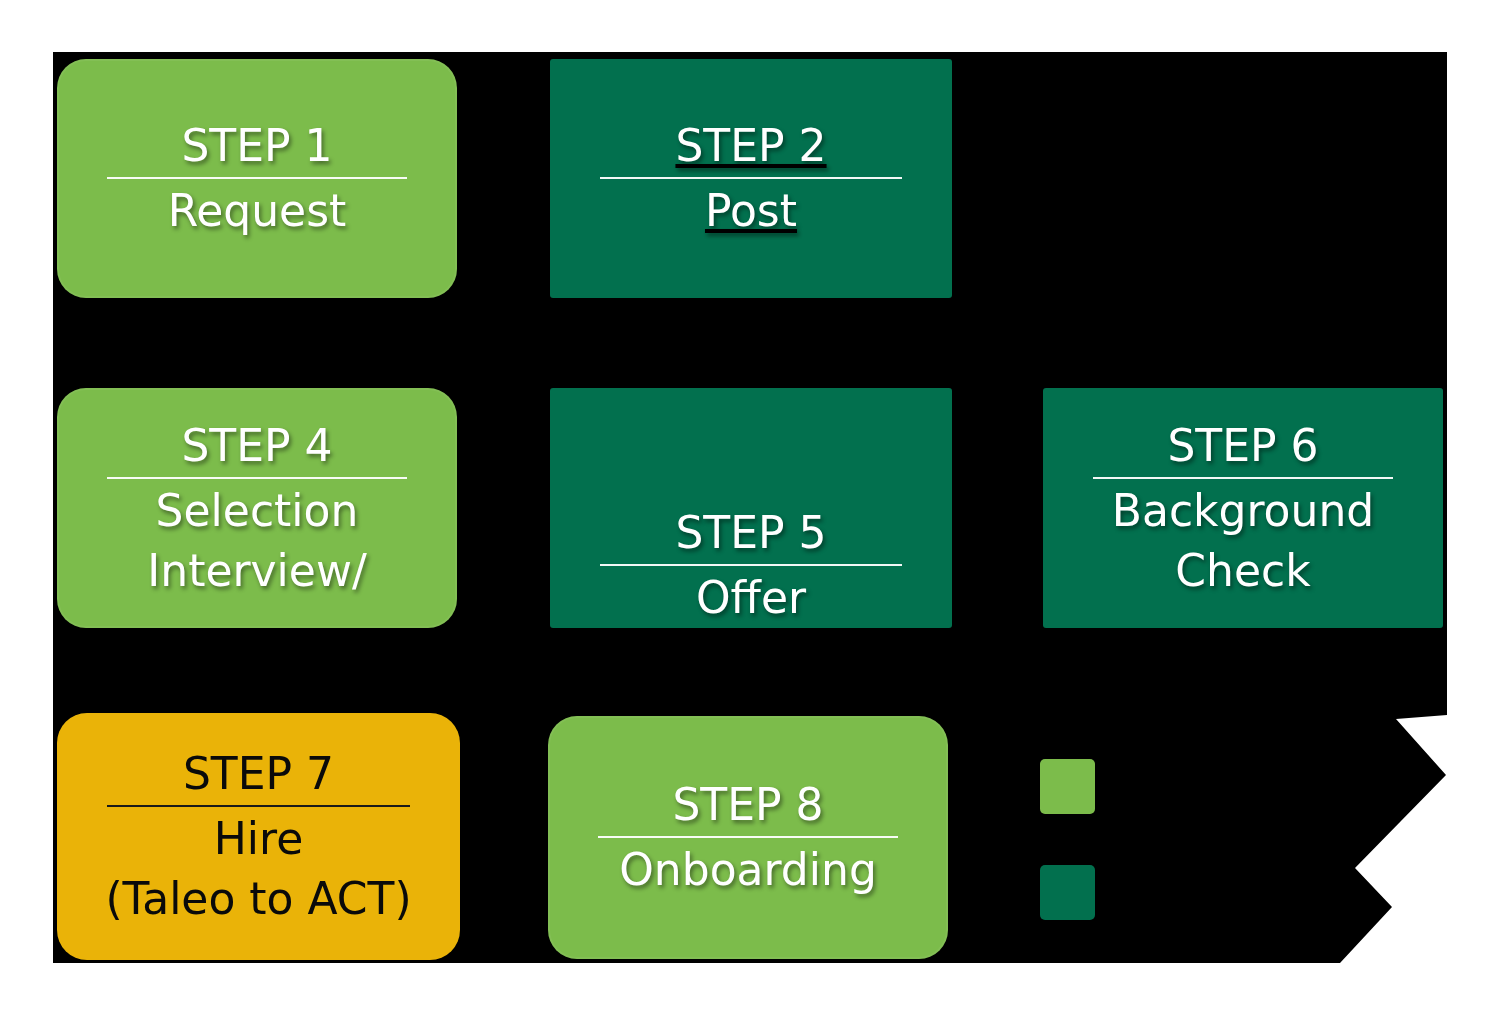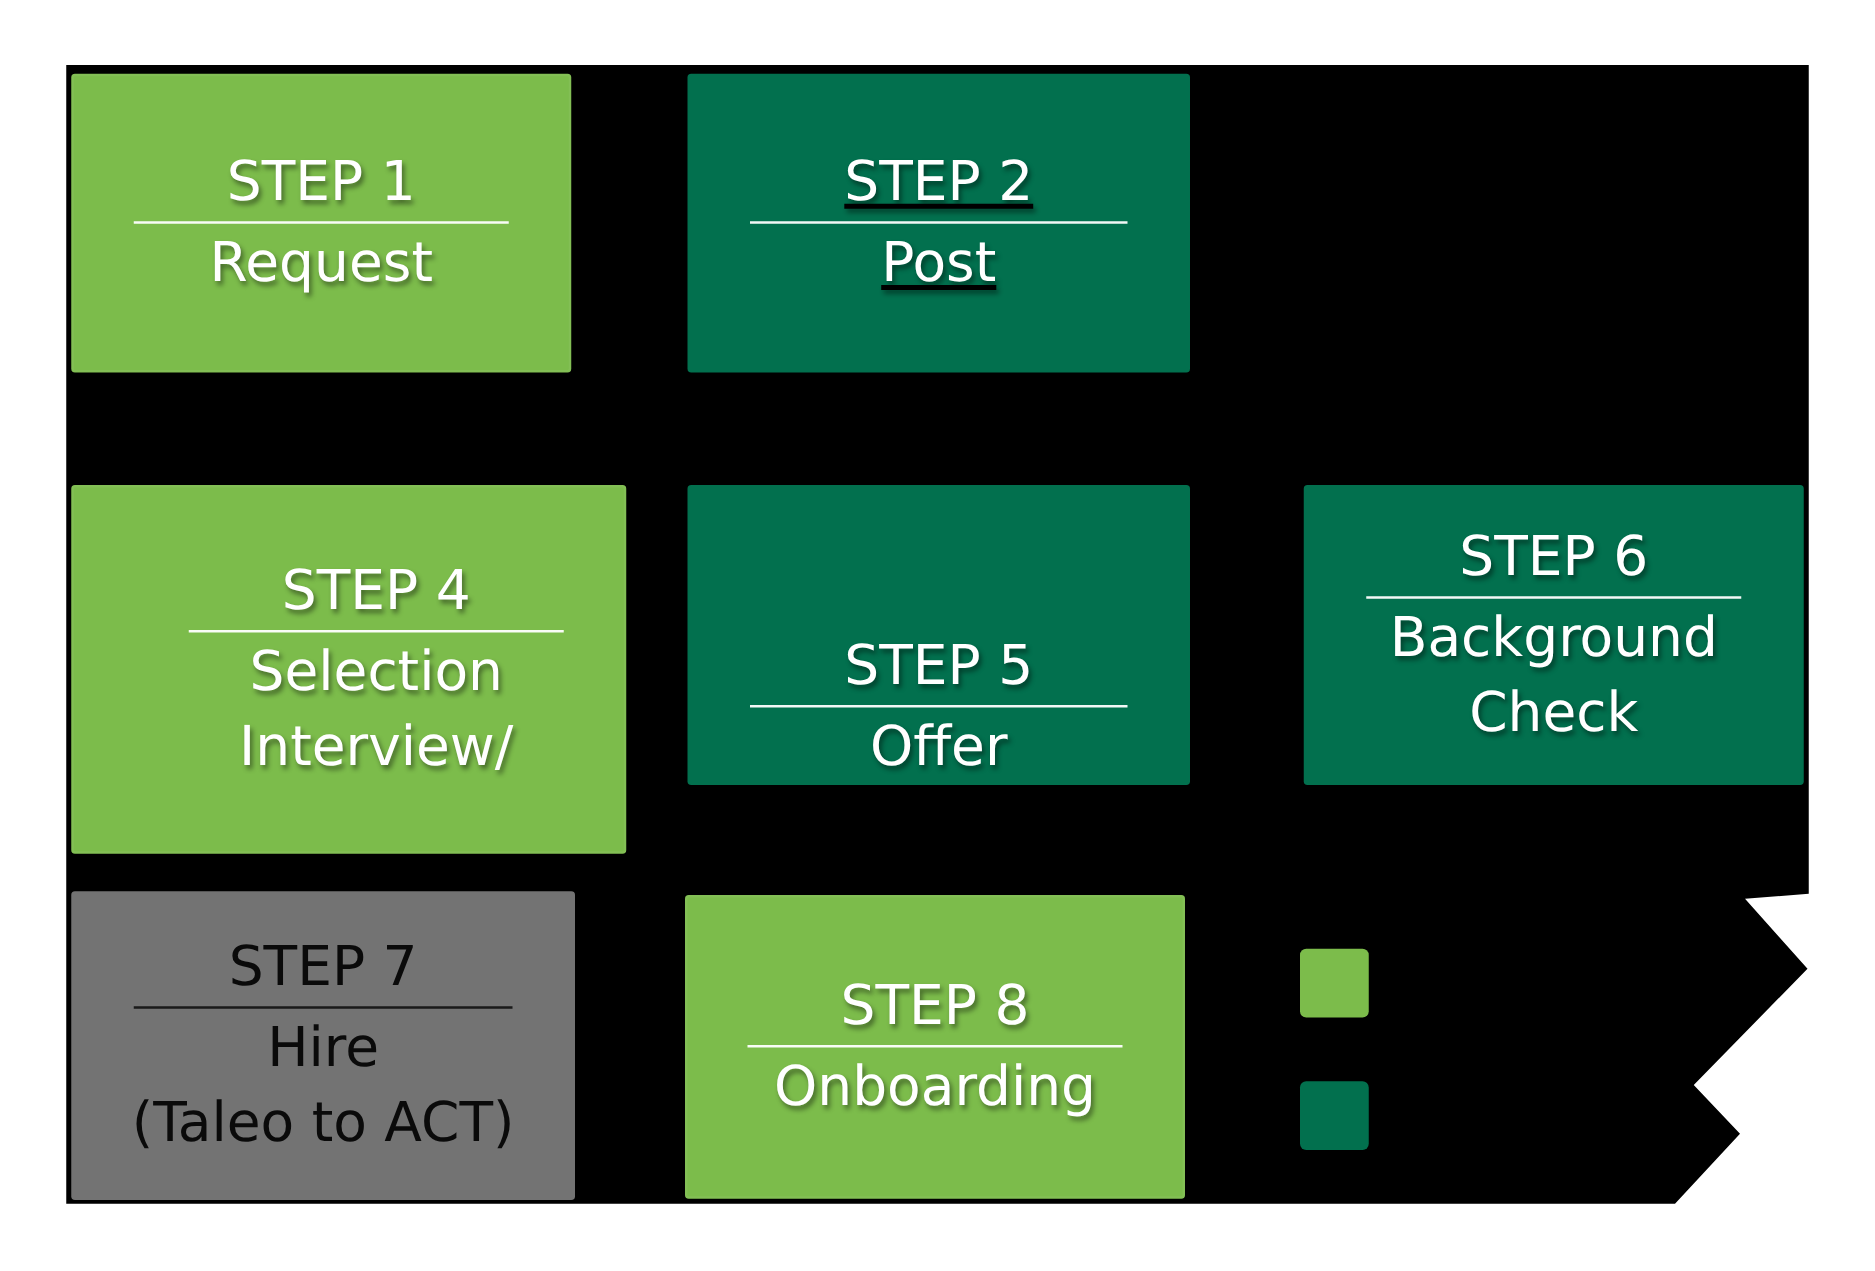--- a/index.html
+++ b/index.html
@@ -11,23 +11,23 @@
     overflow:hidden;
   }
   .bg-svg{position:absolute;left:0;top:0;width:1500px;height:1017px;}
   .step-box{
     position:absolute;
     display:flex;flex-direction:column;
     justify-content:center;align-items:center;
     border-radius:3px;
     text-align:center;
   }
-  .step-box.light{background:#7cbc4b;box-shadow:inset 0 0 0 2px rgba(255,255,255,0.06);}
+  .step-box.light{background:#7cbc4b;box-shadow:inset 0 0 0 2px rgba(255,255,255,0.06);border-radius:29px;}
   .step-box.dark{background:#02704e;}
-  .step-box.white{background:#737373;}
+  .step-box.white{background:#eab308;border-radius:30px;}
   .step-title,.step-line{
     font-size:44px;
     line-height:60px;
     color:#ffffff;
     text-shadow:2px 3px 4px rgba(0,0,0,0.45);
     white-space:nowrap;
   }
   .step-box.white .step-title,
   .step-box.white .step-line{
     color:#0a0a0a;
@@ -44,21 +44,21 @@
     width:55px;height:55px;
     border-radius:5px;
   }
   .legend-swatch.light{background:#7cbc4b;}
   .legend-swatch.dark{background:#02704e;}
 
   
   .b1{left:57px;  top:59px;  width:400px; height:239px;}
   .b2{left:550px; top:59px;  width:402px; height:239px;text-decoration:underline;}
   .b3{left:1043px;top:59px;  width:400px; height:239px;}
-  .b4{left:57px;  top:388px; width:400px; height:295px;padding-left:44px;}
+  .b4{left:57px;  top:388px; width:400px; height:240px;}
   .b5{left:550px; top:388px; width:402px; height:240px;justify-content:flex-end;}
   .b6{left:1043px;top:388px; width:400px; height:240px;}
   .b7{left:57px;  top:713px; width:403px; height:247px;}
   .b8{left:548px; top:716px; width:400px; height:243px;}
   .sw1{left:1040px;top:759px;}
   .sw2{left:1040px;top:865px;}
 </style>
 </head>
 <body>
 

